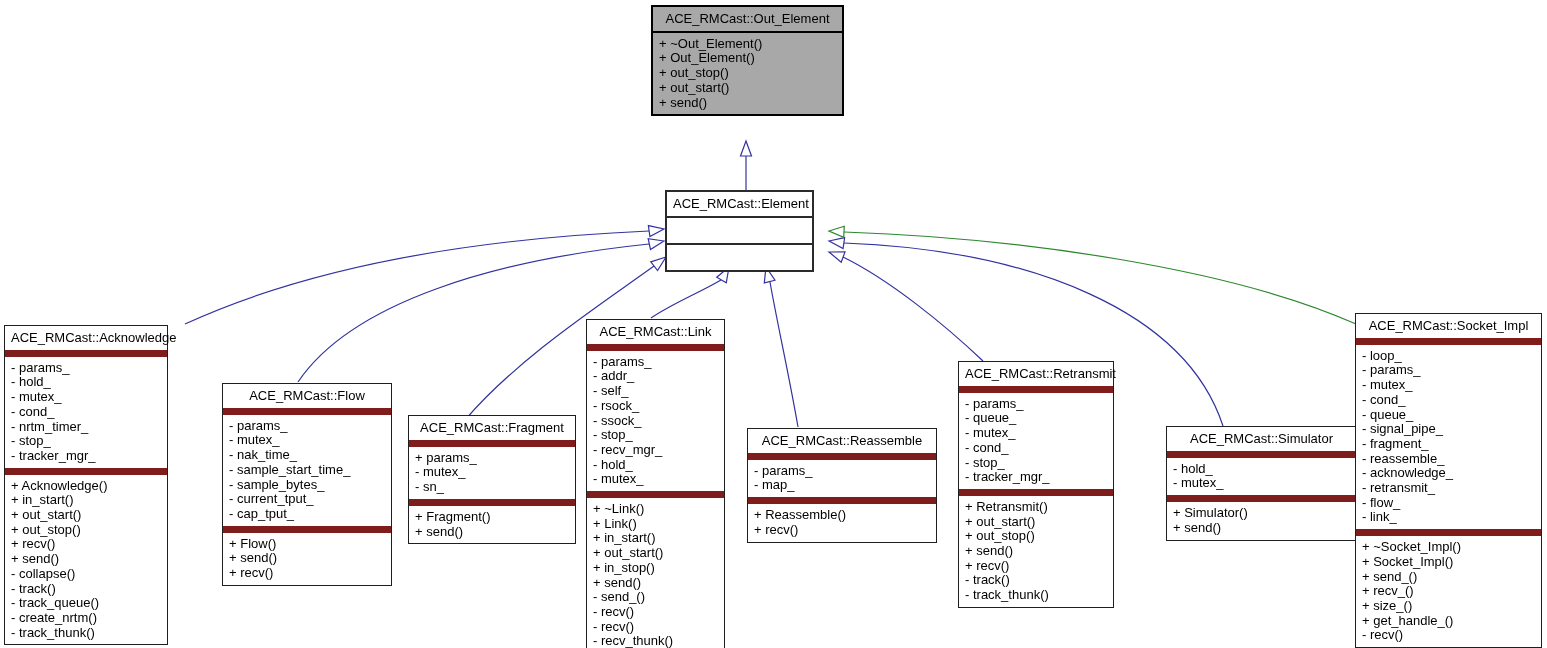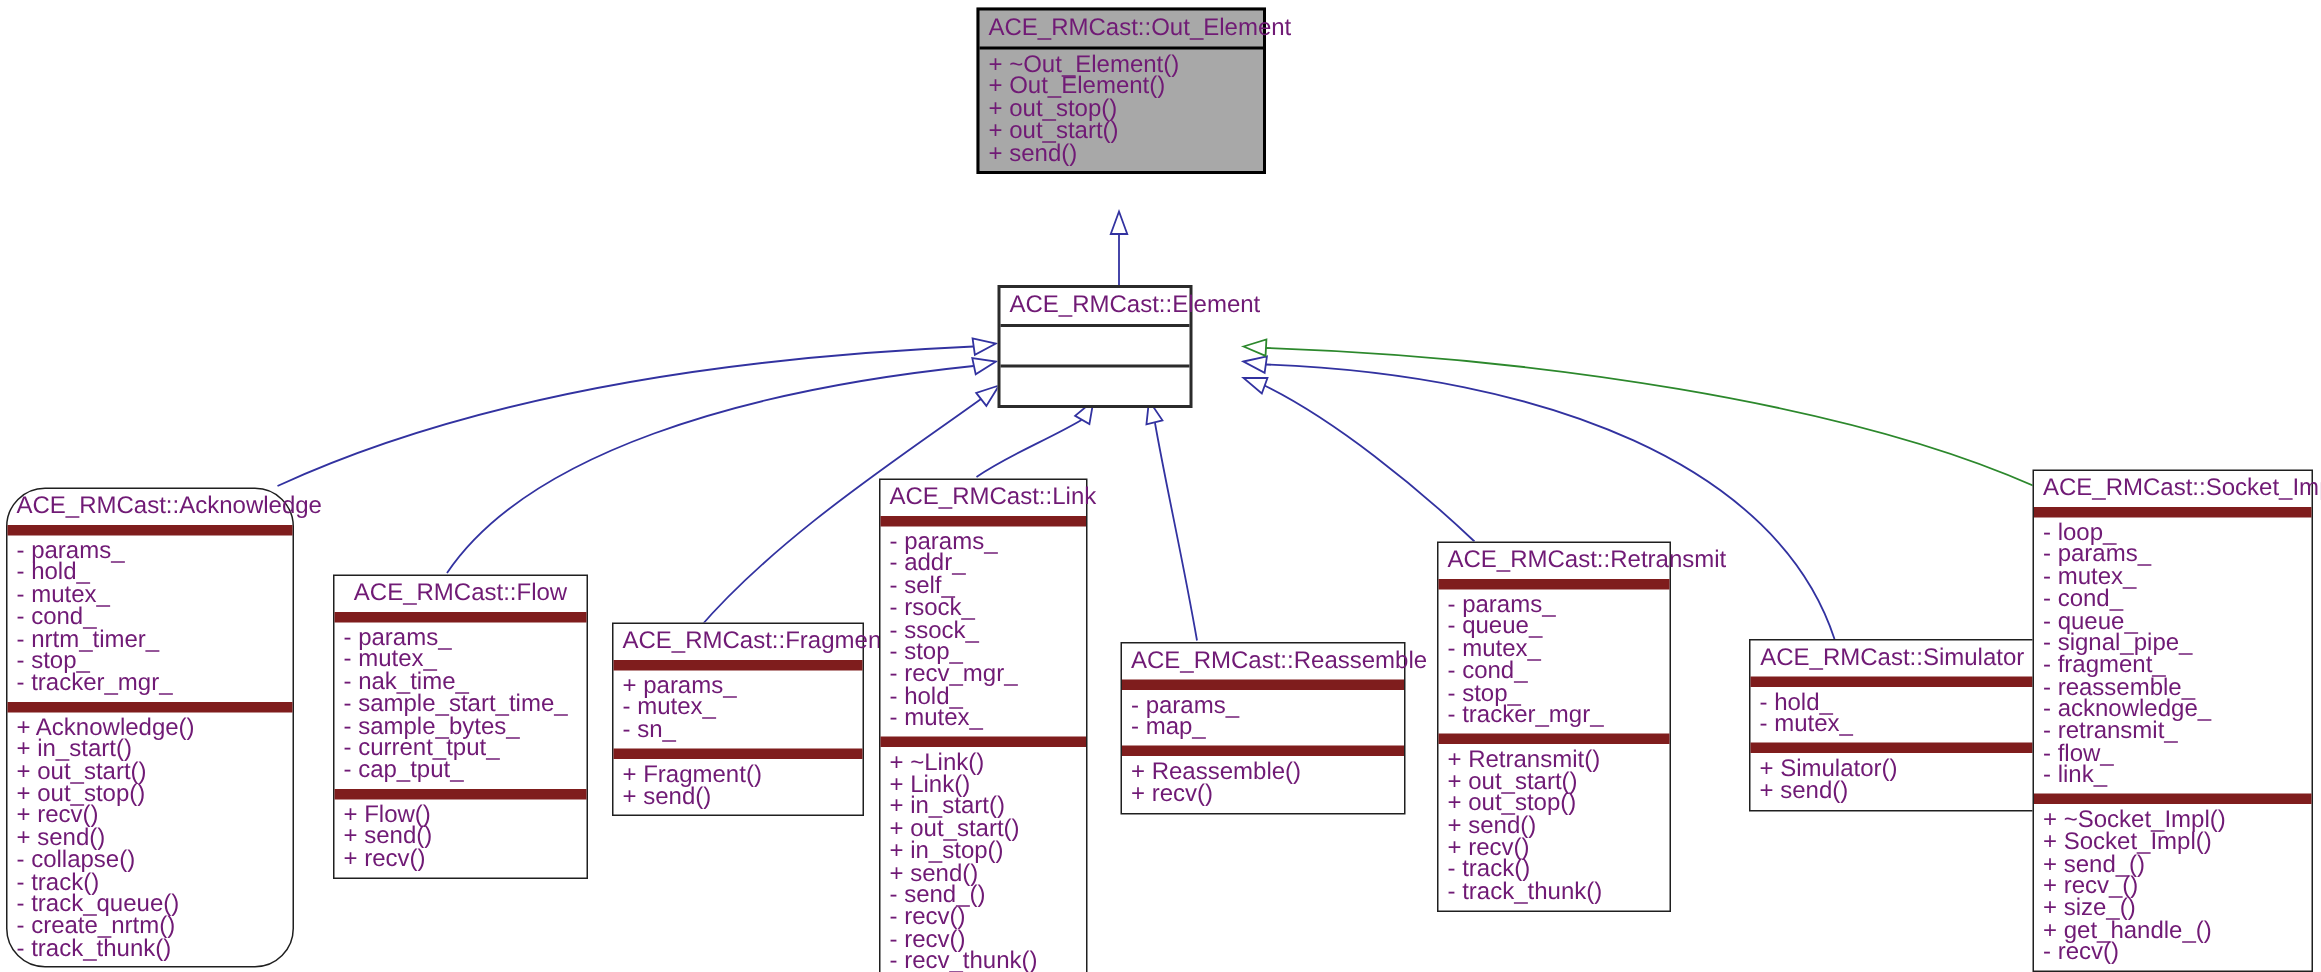--- a/index.html
+++ b/index.html
@@ -2,21 +2,21 @@
 <html><head>
 <meta charset="utf-8">
 <title>Diagram</title>
 <style>
   html,body{margin:0;padding:0;background:#ffffff;}
   #canvas{position:relative;width:1547px;height:648px;background:#ffffff;overflow:hidden;
           font-family:"Liberation Sans",sans-serif;}
   #edges{position:absolute;left:0;top:0;width:1547px;height:648px;}
   #nodes{position:absolute;left:0;top:0;width:1547px;height:648px;}
   .uml-class{position:absolute;background:#ffffff;border:1px solid #1f1f1f;box-sizing:border-box;
-             font-size:16px;line-height:14.7px;color:#701a75;cursor:pointer;}
+             font-size:13px;line-height:14.7px;color:#000000;cursor:pointer;}
   .uml-class.main{background:#a8a8a8;border-width:2px;border-color:#000;}
   .uml-class.hub{border-width:2px;border-color:#2b2b2b;}
   .uml-title{text-align:center;padding:5px 6px 4px 6px;white-space:nowrap;}
   .uml-comp{border-top:7px solid #7f1d1d;padding:4px 6px;box-sizing:border-box;}
   .uml-class.main .uml-comp{border-top-width:2px;border-top-color:#000;}
   .uml-class.hub .uml-comp{border-top-width:2px;border-top-color:#2b2b2b;min-height:27px;}
   .uml-row{white-space:nowrap;}
   svg path.edge{fill:none;stroke-width:1.2px;}
   svg polygon.head{stroke-width:1.2px;fill:#ffffff;}
 </style>
@@ -66,26 +66,26 @@
       <div class="uml-class main" style="left: 651px; top: 5px; width: 193px;">
         <div class="uml-title">ACE_RMCast::Out_Element</div>
         <div class="uml-comp">
           <div class="uml-row">+ ~Out_Element()</div>
           <div class="uml-row">+ Out_Element()</div>
           <div class="uml-row">+ out_stop()</div>
           <div class="uml-row">+ out_start()</div>
           <div class="uml-row">+ send()</div>
         </div>
       </div>
-      <div class="uml-class hub" style="left: 665px; top: 190px; width: 130px;">
+      <div class="uml-class hub" style="left: 665px; top: 190px; width: 149px;">
         <div class="uml-title">ACE_RMCast::Element</div>
         <div class="uml-comp"></div>
         <div class="uml-comp"></div>
       </div>
-      <div class="uml-class " style="left: 4px; top: 325px; width: 192px; border-radius: 26px;">
+      <div class="uml-class " style="left: 4px; top: 325px; width: 164px;">
         <div class="uml-title">ACE_RMCast::Acknowledge</div>
         <div class="uml-comp">
           <div class="uml-row">- params_</div>
           <div class="uml-row">- hold_</div>
           <div class="uml-row">- mutex_</div>
           <div class="uml-row">- cond_</div>
           <div class="uml-row">- nrtm_timer_</div>
           <div class="uml-row">- stop_</div>
           <div class="uml-row">- tracker_mgr_</div>
         </div>

